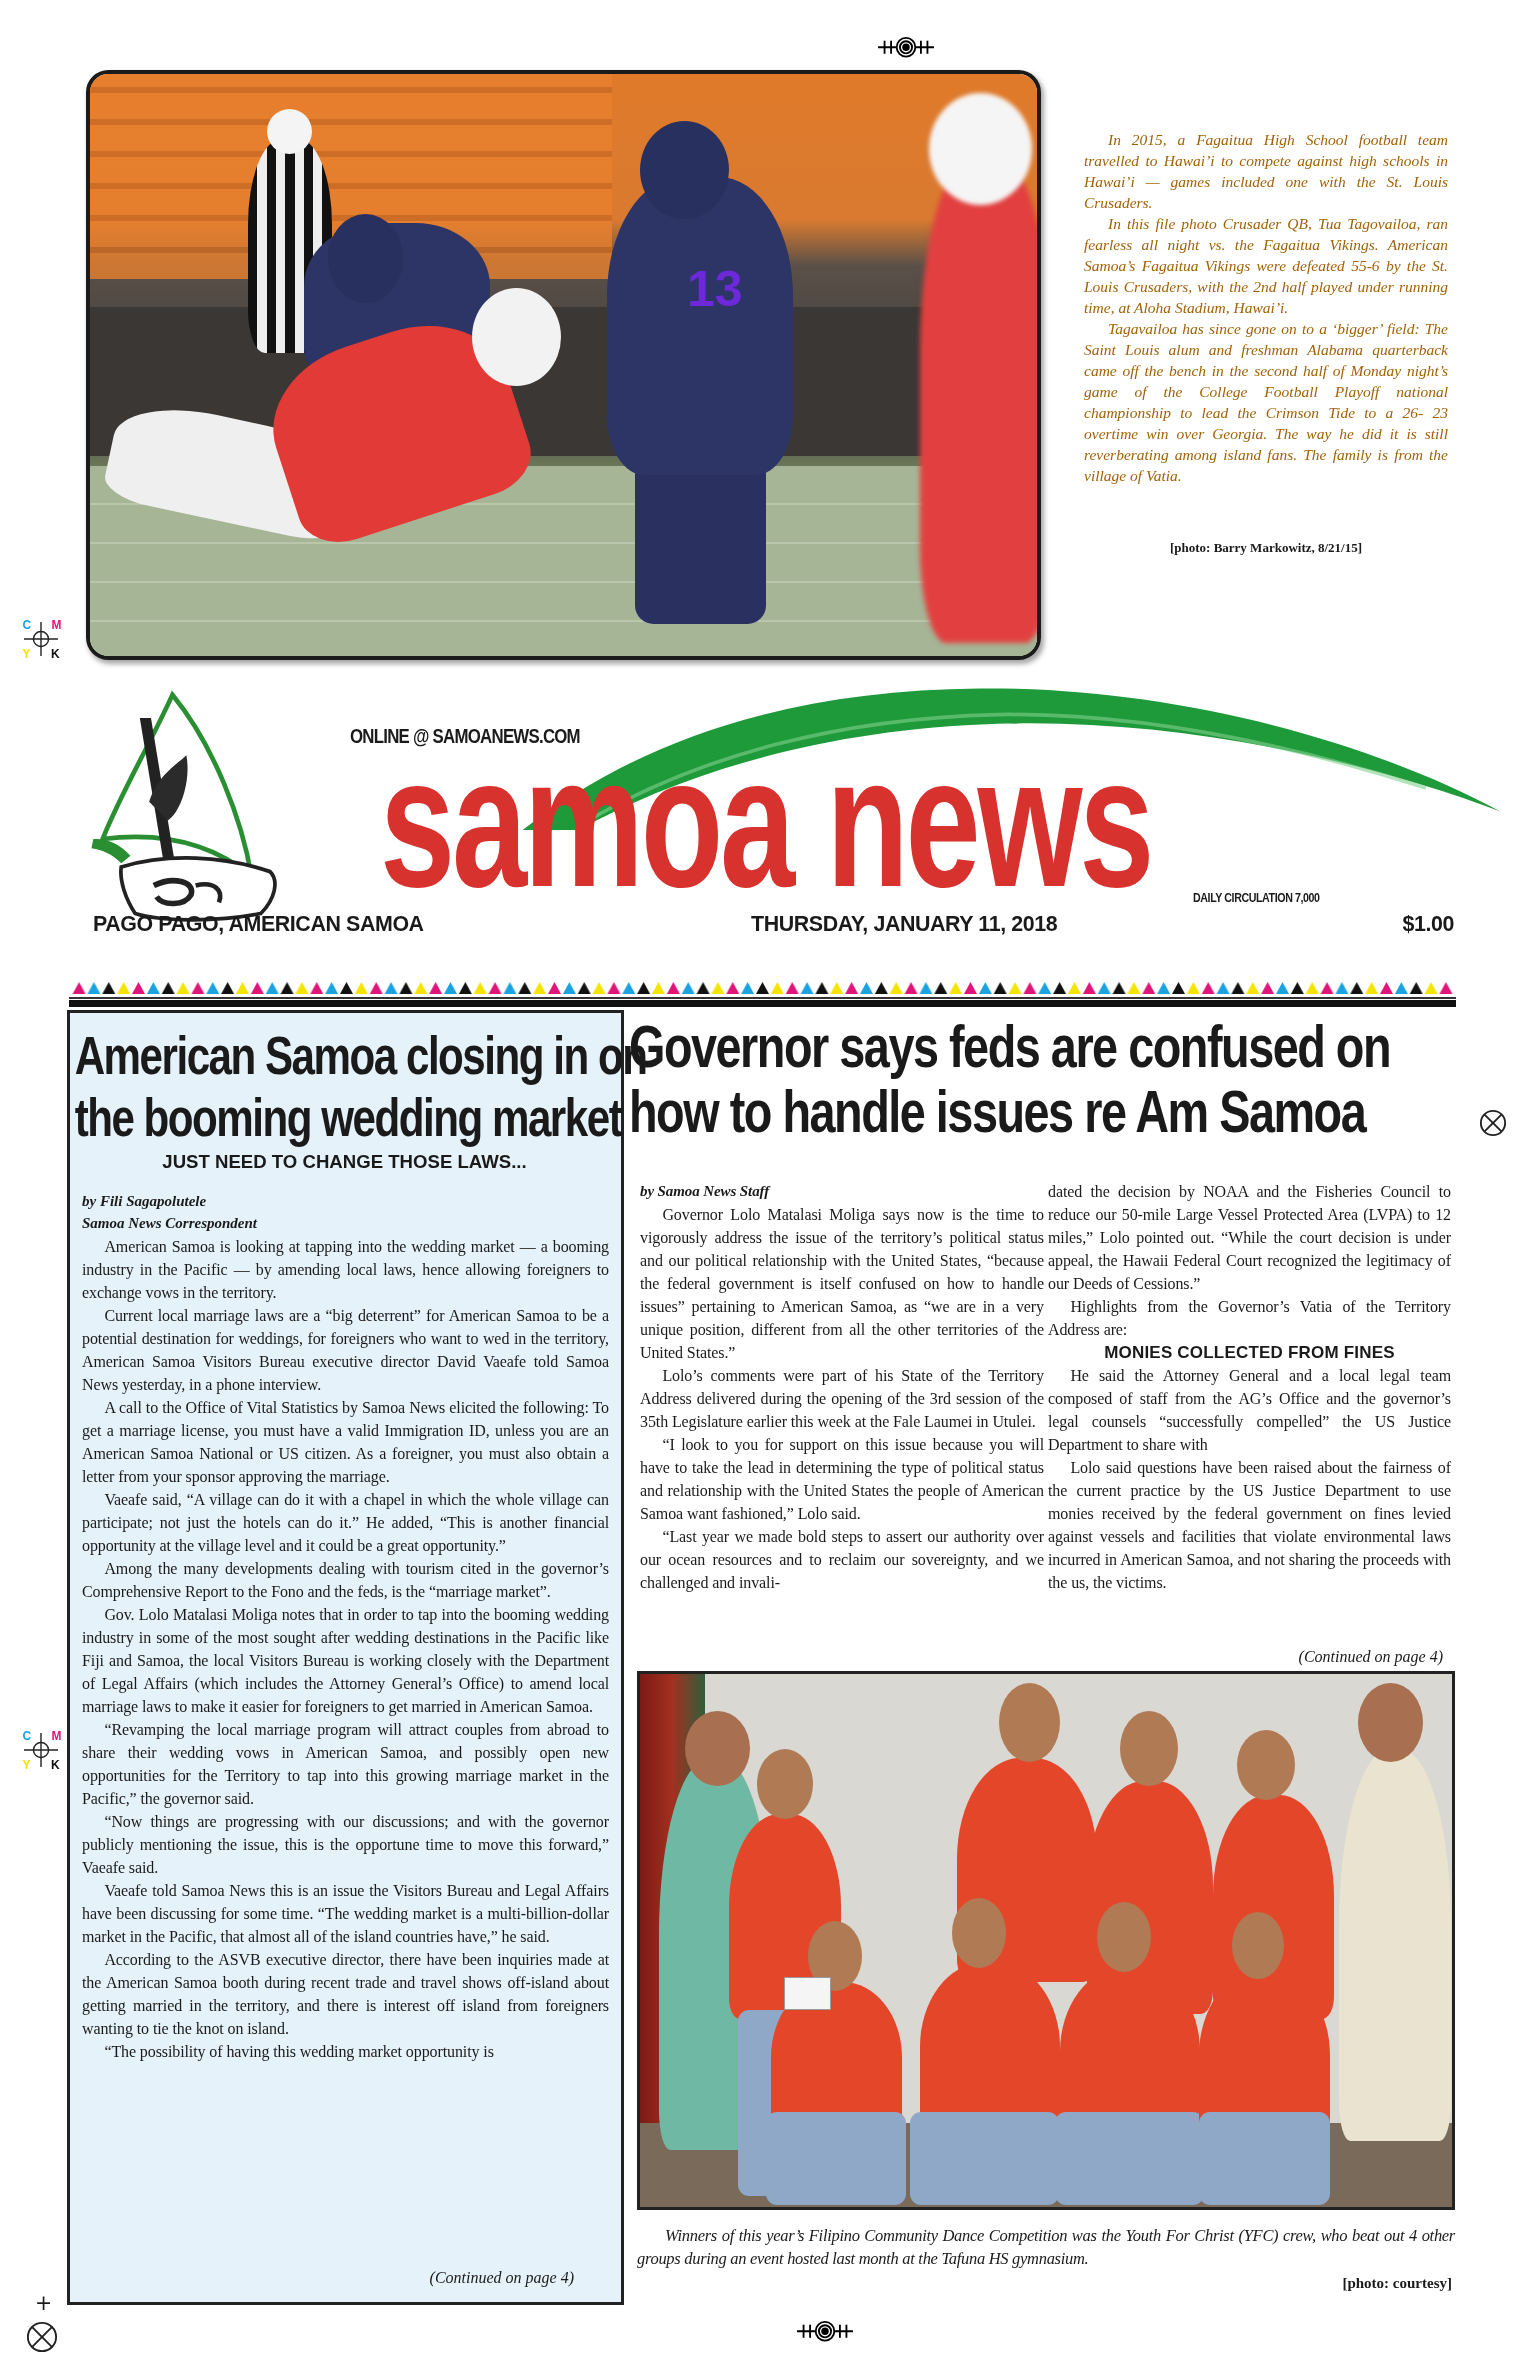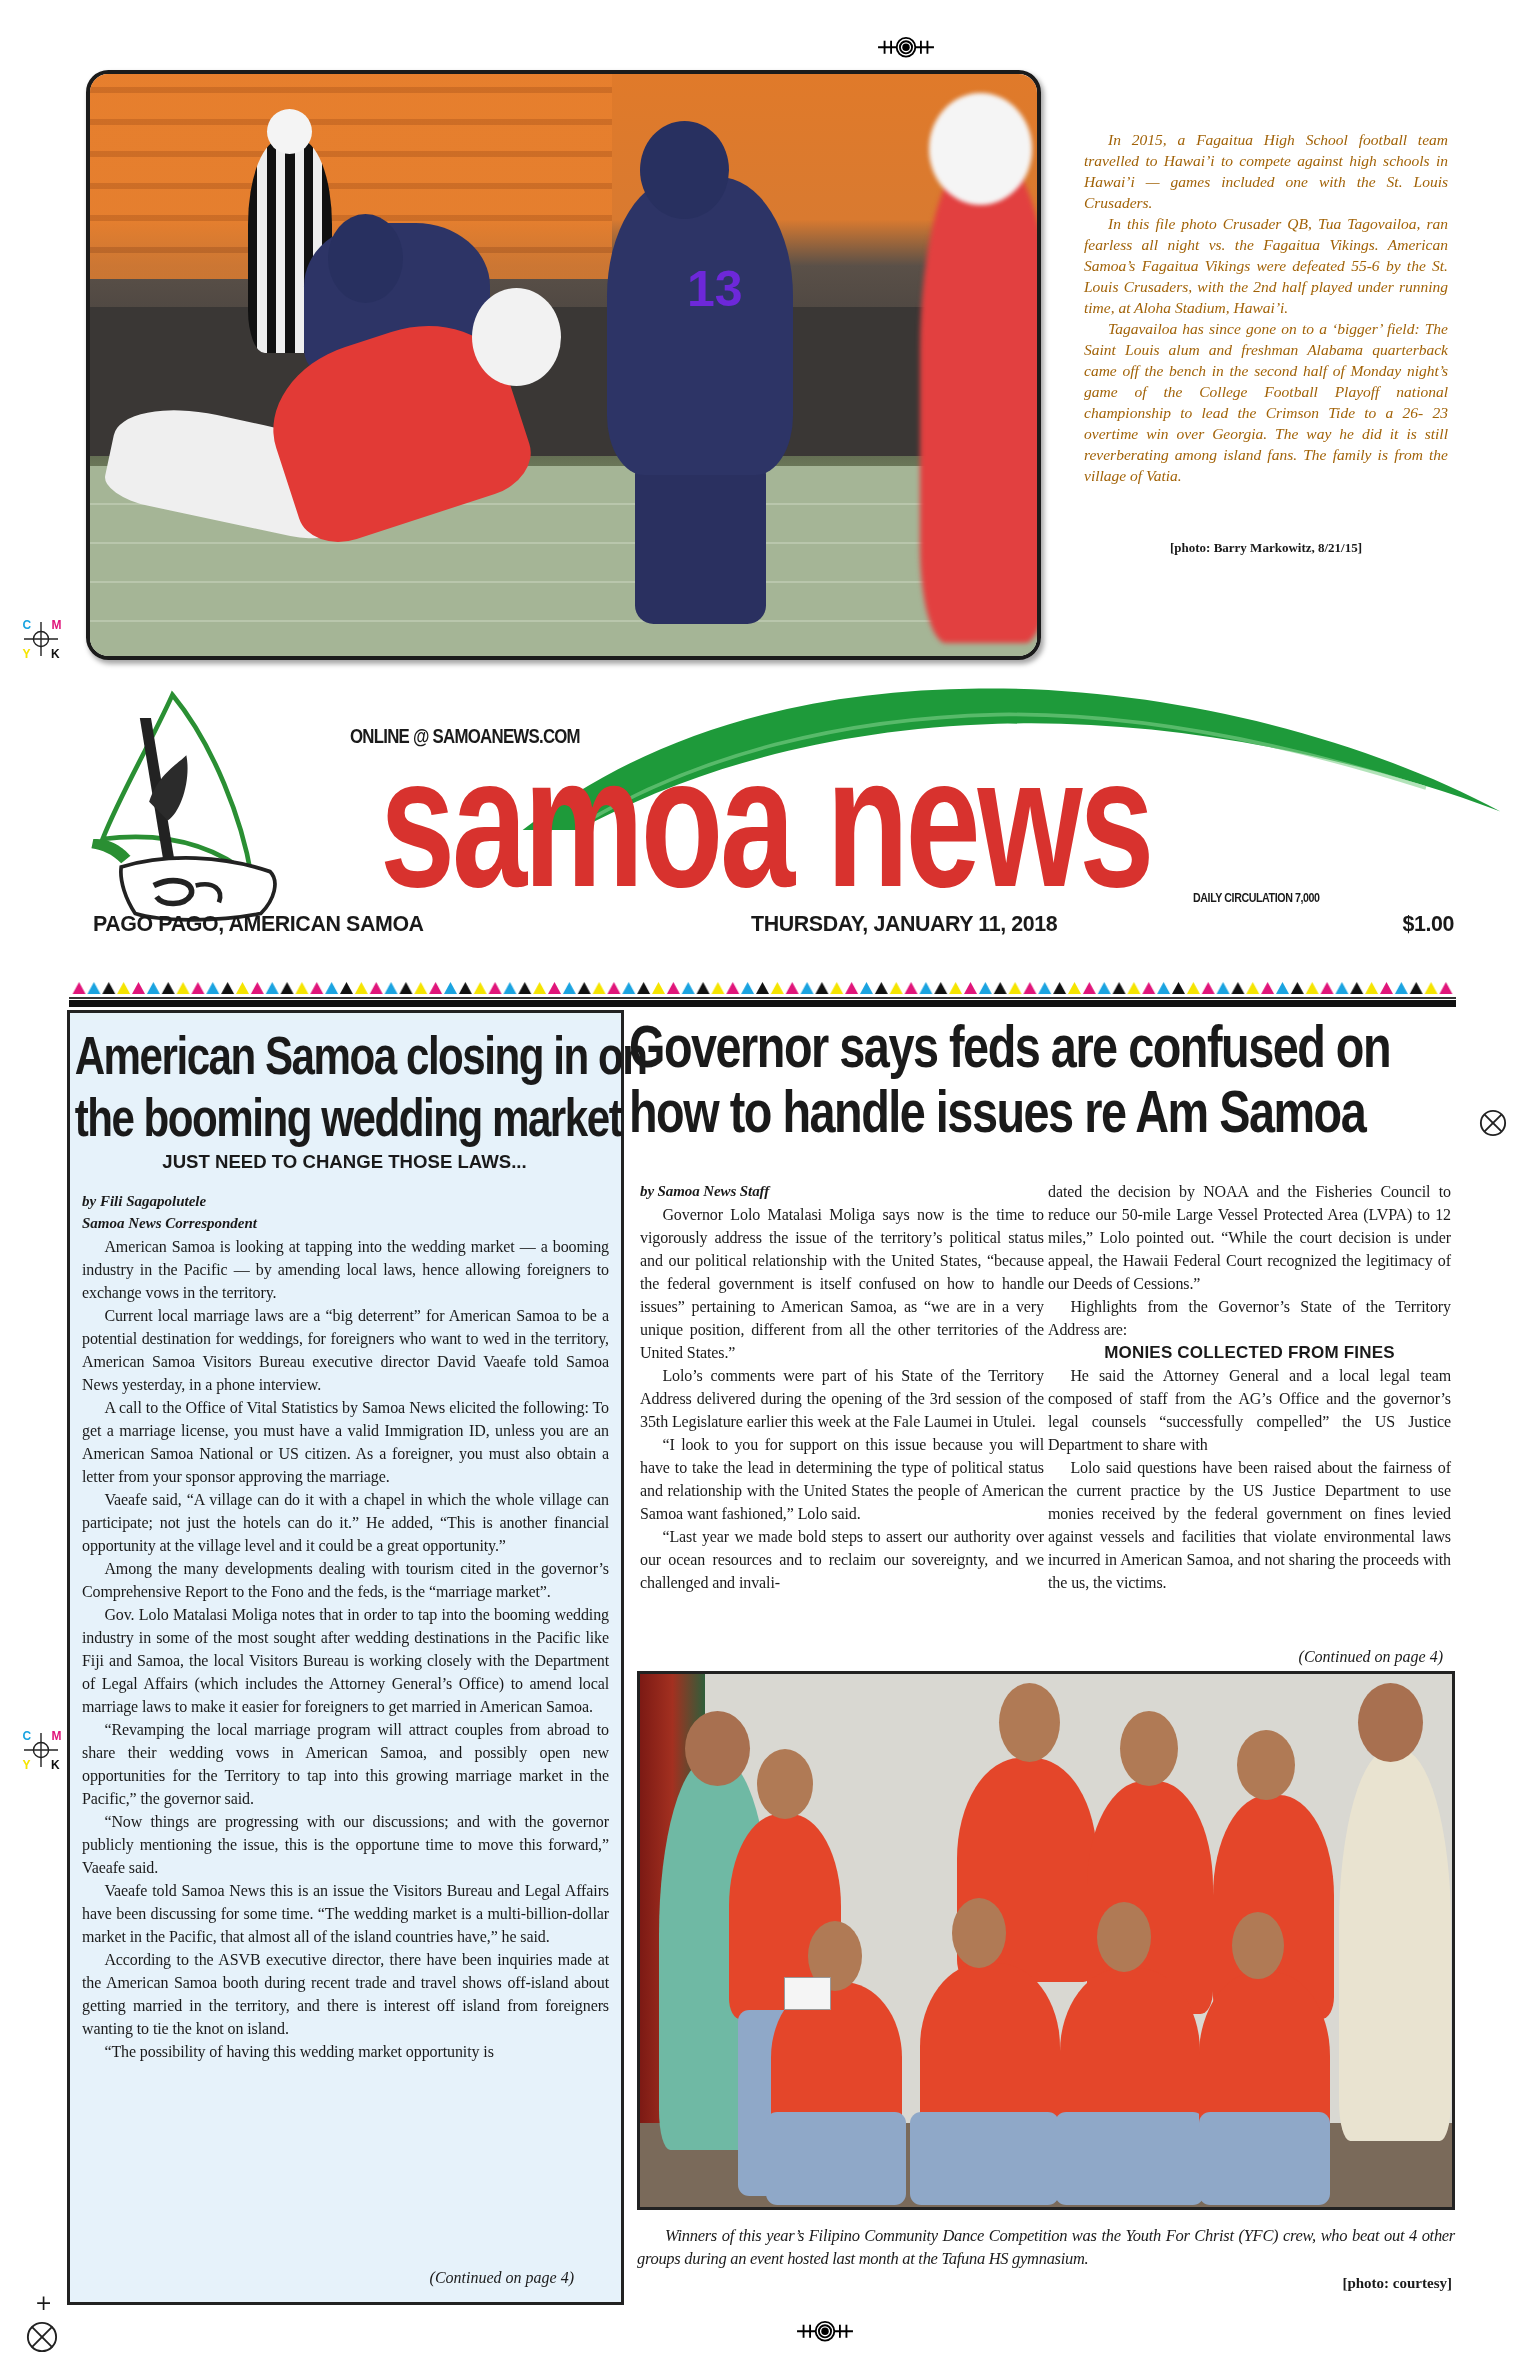--- a/index.html
+++ b/index.html
@@ -257,21 +257,21 @@
 <div class="col col-a">
   <div class="byline2">by Samoa News Staff</div>
   <p>Governor Lolo Matalasi Moliga says now is the time to vigorously address the issue of the territory’s political status and our political relationship with the United States, “because the federal government is itself confused on how to handle issues” pertaining to American Samoa, as “we are in a very unique position, different from all the other territories of the United States.”</p>
   <p>Lolo’s comments were part of his State of the Territory Address delivered during the opening of the 3rd session of the 35th Legislature earlier this week at the Fale Laumei in Utulei.</p>
   <p>“I look to you for support on this issue because you will have to take the lead in determining the type of political status and relationship with the United States the people of American Samoa want fashioned,” Lolo said.</p>
   <p>“Last year we made bold steps to assert our authority over our ocean resources and to reclaim our sovereignty, and we challenged and invali-</p>
 </div>
 
 <div class="col col-b">
   <div>dated the decision by NOAA and the Fisheries Council to reduce our 50-mile Large Vessel Protected Area (LVPA) to 12 miles,” Lolo pointed out. “While the court decision is under appeal, the Hawaii Federal Court recognized the legitimacy of our Deeds of Cessions.”</div>
-  <p>Highlights from the Governor’s State of the Territory Address are:</p>
+  <p>Highlights from the Governor’s Vatia of the Territory Address are:</p>
   <p class="subhead">MONIES COLLECTED FROM FINES</p>
   <p>He said the Attorney General and a local legal team composed of staff from the AG’s Office and the governor’s legal counsels “successfully compelled” the US Justice Department to share with</p>
   <p>Lolo said questions have been raised about the fairness of the current practice by the US Justice Department to use monies received by the federal government on fines levied against vessels and facilities that violate environmental laws incurred in American Samoa, and not sharing the proceeds with the us, the victims.</p>
 </div>
 <div class="cont2">(Continued on page 4)</div>
 
 <div class="bottom-photo" aria-label="Youth For Christ dance crew in red shirts posing with two adult women">
   <div class="bp-curtain"></div>
   <div class="bp-floor"></div>
 

